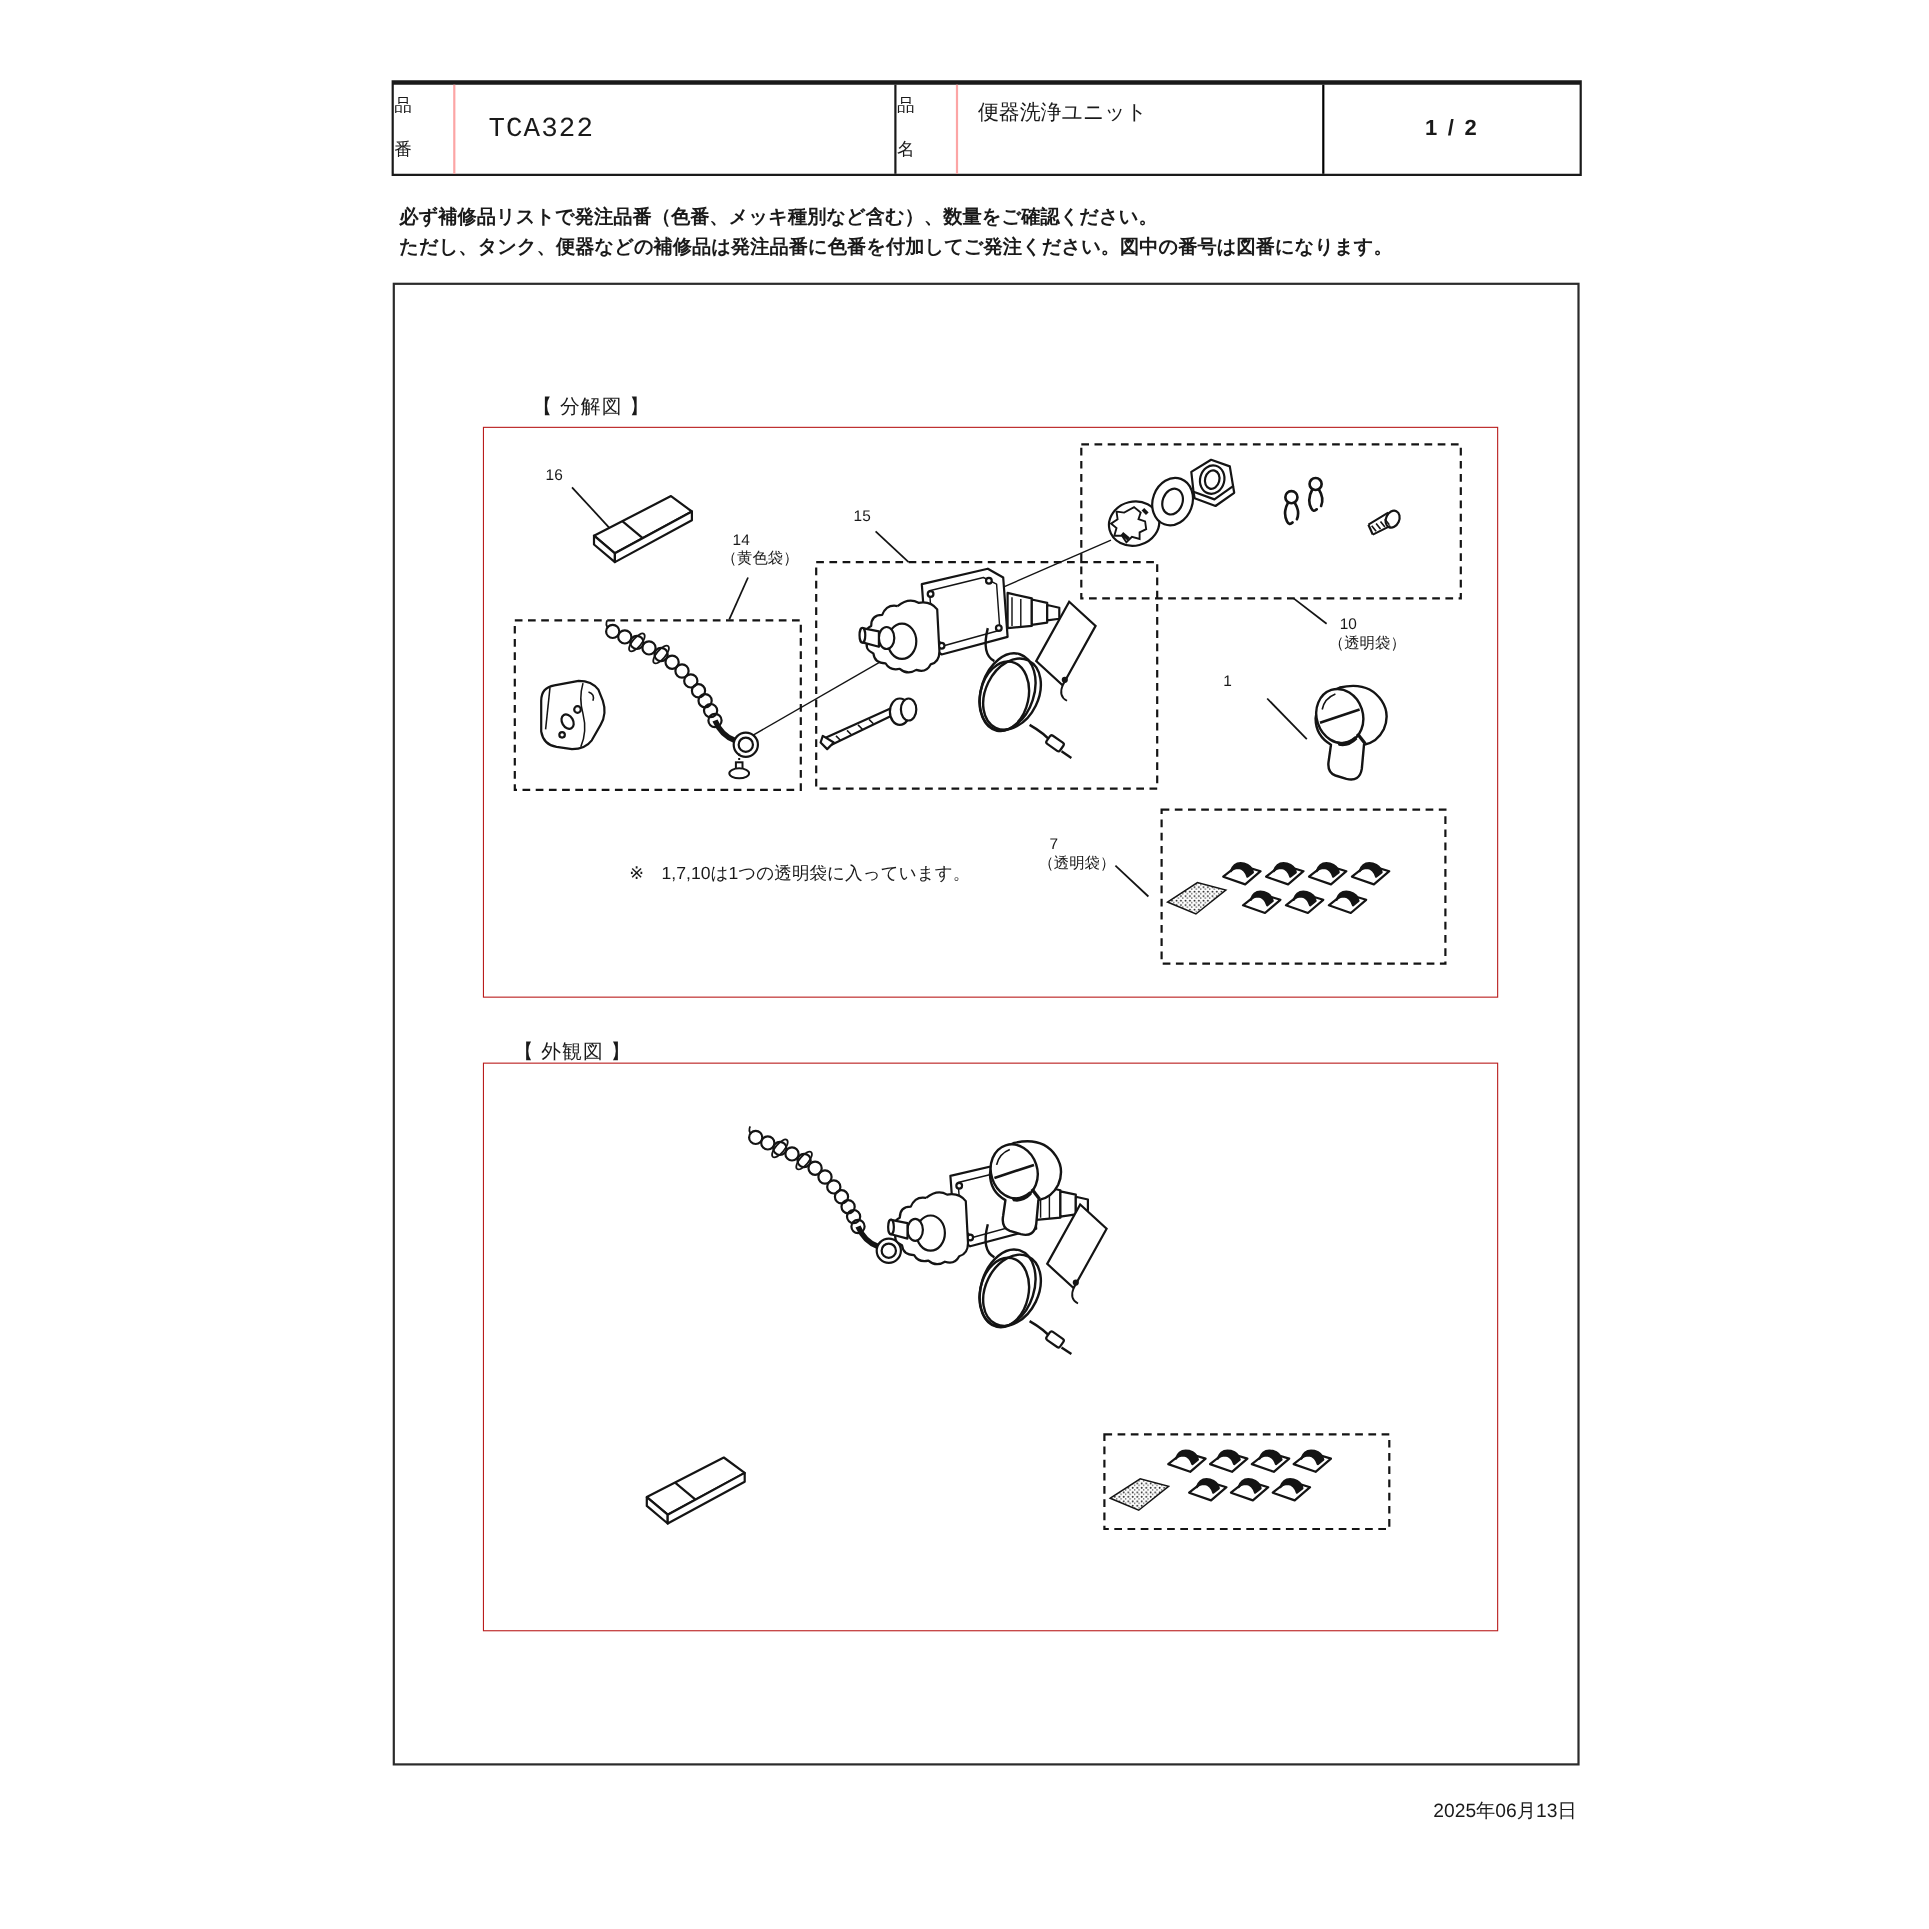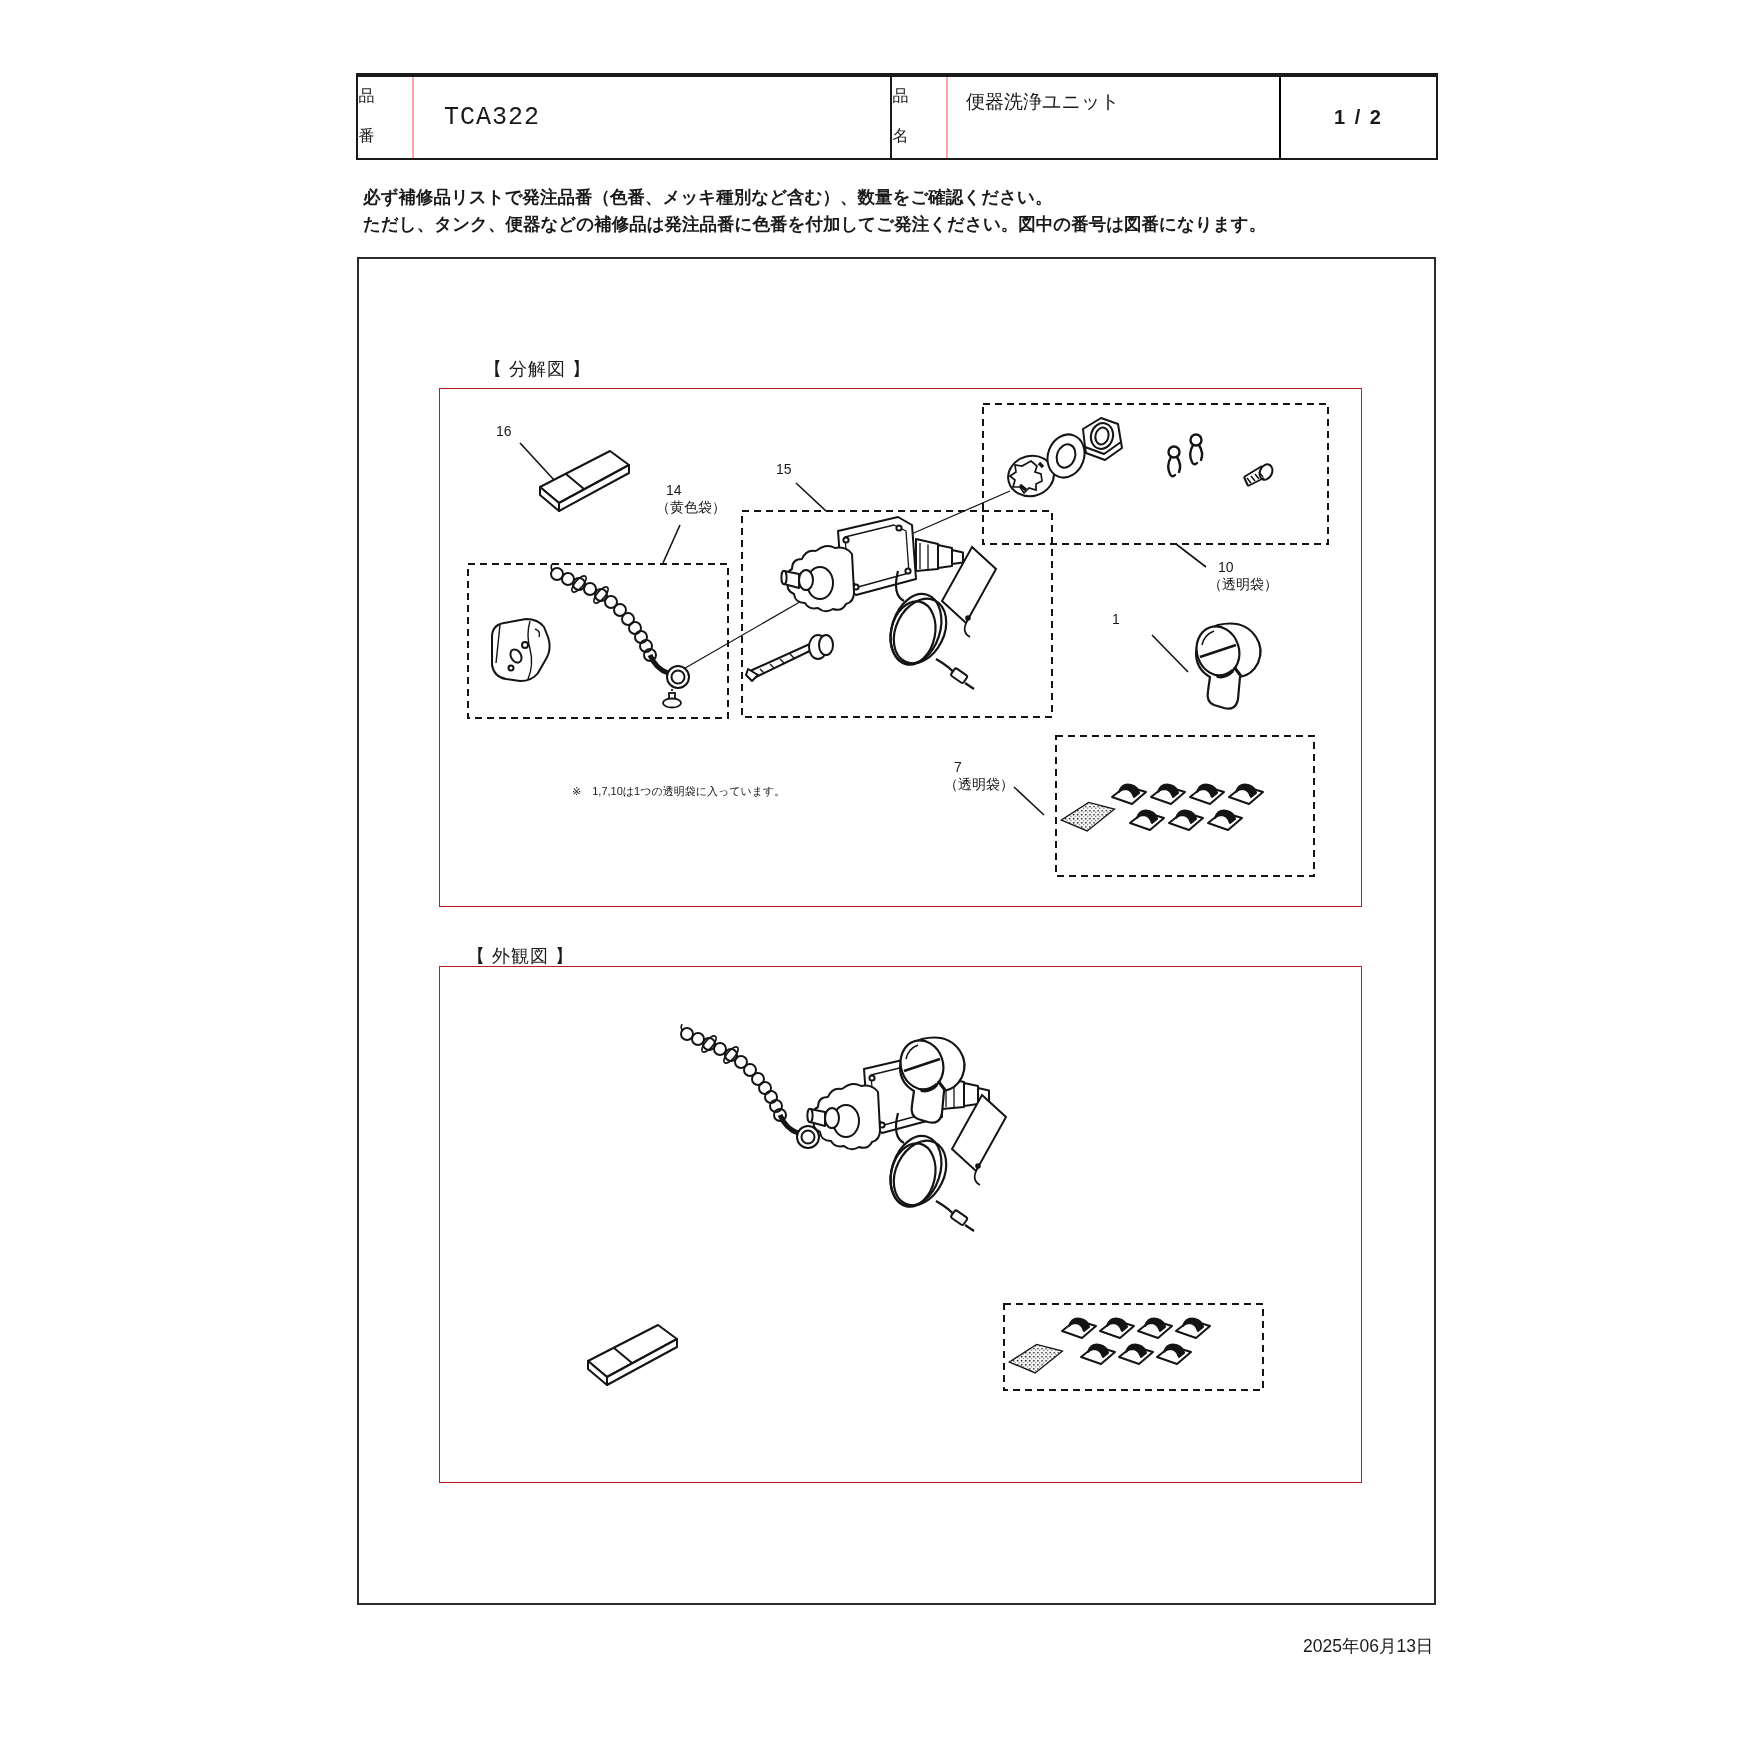--- a/index.html
+++ b/index.html
@@ -5,21 +5,21 @@
   html,body{margin:0;padding:0;background:#fff;}
   #page{position:relative;width:1754px;height:1754px;background:#ffffff;
         font-family:"Liberation Sans","DejaVu Sans",sans-serif;color:#1a1a1a;overflow:hidden;}
 
   
   #header-table{position:absolute;left:356px;top:73px;width:1082px;height:87px;
     display:flex;border:2px solid #1a1a1a;border-top:4px solid #1a1a1a;box-sizing:border-box;}
   .hcell{box-sizing:border-box;height:100%;}
   .vcell{width:56px;border-right:2px solid #fca5a5;display:flex;align-items:center;justify-content:flex-start;font-family:Liberation Mono, monospace;}
   .vcell span{display:block;width:1.05em;line-height:2.45;font-size:16px;text-align:center;word-break:break-all;}
-  #cell-part-no{width:478px;border-right:2px solid #1a1a1a;display:flex;align-items:center;}
+  #cell-part-no{width:401px;border-right:2px solid #1a1a1a;display:flex;align-items:center;}
   #cell-part-no span{font-family:"Liberation Mono","DejaVu Sans Mono",monospace;font-size:25px;letter-spacing:1px;padding-left:30px;}
   #cell-part-name{width:333px;border-right:2px solid #000000;}
   #cell-part-name span{display:block;font-size:19px;padding:12px 0 0 18px;}
   #cell-page{flex:1;display:flex;align-items:center;justify-content:center;font-size:20px;letter-spacing:2px;font-weight:bold;}
 
   
   #instructions{position:absolute;left:363px;top:184px;font-size:17.5px;font-weight:bold;line-height:27px;white-space:nowrap;}
 
   
   #outer-frame{position:absolute;left:357px;top:257px;width:1079px;height:1348px;
@@ -35,21 +35,21 @@
   
   .callout{position:absolute;font-size:14px;line-height:17px;white-space:nowrap;}
   .callout .num{display:block;margin-left:10px;}
   .callout.no-bag .num{margin-left:0;}
   #callout-16{left:56px;top:34px;}
   #callout-14{left:216px;top:93px;}
   #callout-15{left:336px;top:72px;text-align:center;}
   #callout-10{left:768px;top:170px;}
   #callout-1{left:672px;top:222px;}
   #callout-7{left:504px;top:370px;}
-  #note-text{position:absolute;left:132px;top:395px;font-size:11px;white-space:nowrap;}
+  #note-text{position:absolute;left:132px;top:395px;font-size:16px;white-space:nowrap;}
 
   #date-label{position:absolute;left:1303px;top:1634px;font-size:17.5px;white-space:nowrap;}
 </style>
 </head>
 <body>
 
 <svg style="position:absolute;width:0;height:0" aria-hidden="true">
   <defs>
     <pattern id="dotpat" width="6" height="6" patternUnits="userSpaceOnUse">
       <rect width="6" height="6" fill="#fff"></rect>

